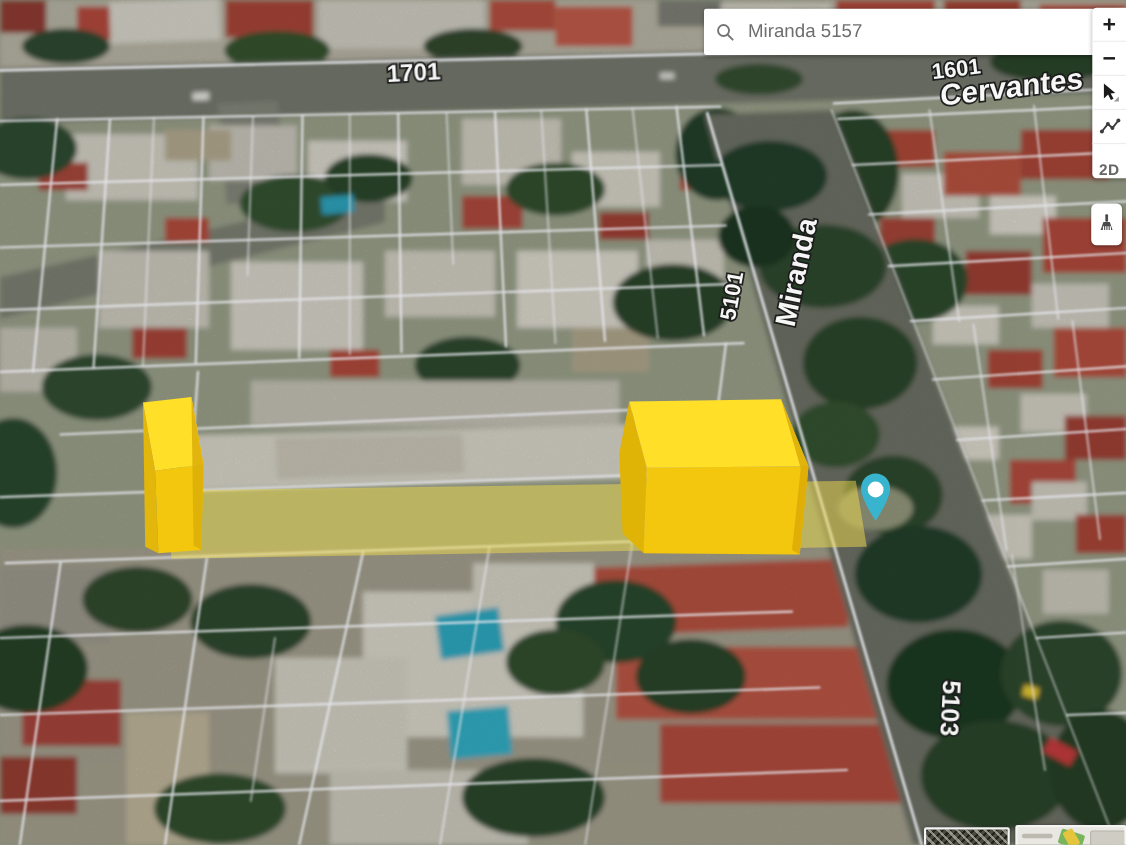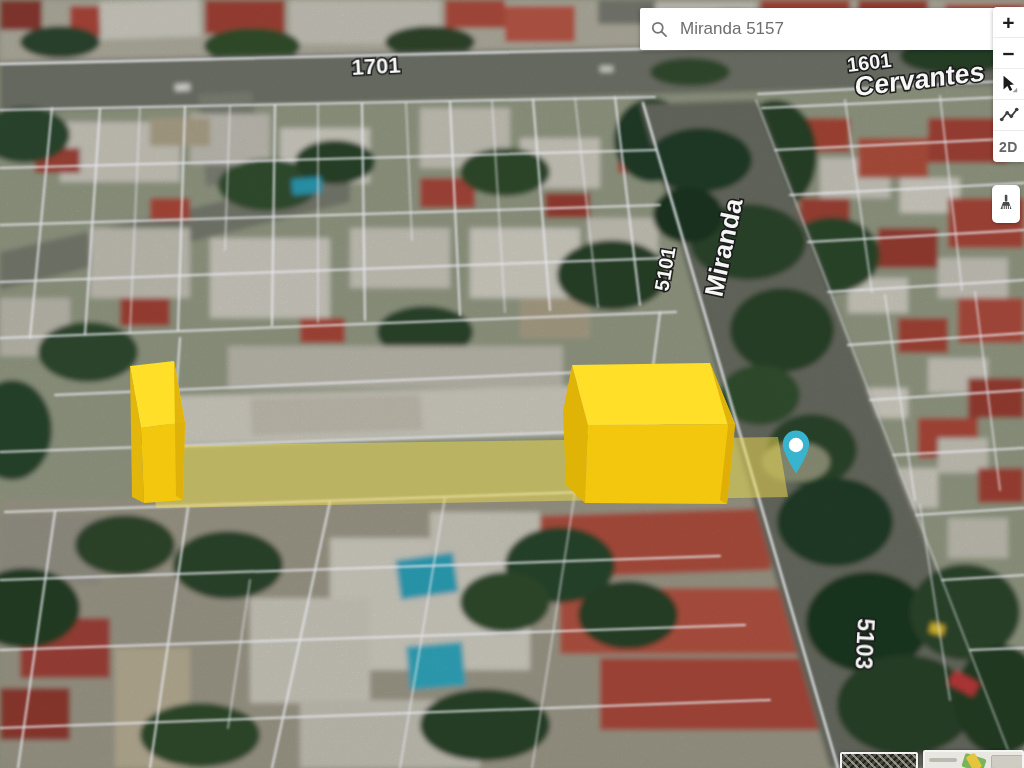--- a/index.html
+++ b/index.html
@@ -29,21 +29,21 @@
     background:#ffffff;border-radius:4px 0 0 4px;
     box-shadow:0 1px 4px rgba(0,0,0,.3);
     display:flex;flex-direction:column;
   }
   .toolbar .tbtn{
     height:31px;display:flex;align-items:center;justify-content:center;
     border:none;background:transparent;cursor:pointer;padding:0;
     border-bottom:1px solid #ededed;
     font-family:"Liberation Sans",sans-serif;
   }
-  .toolbar .tbtn:last-child{border-bottom:none;}
+  .toolbar .tbtn:last-child{border-bottom:none;align-items:flex-end;}
   .tbtn.zoomglyph{font-size:21px;font-weight:bold;color:#1d1d1d;line-height:1;}
   .tbtn .lbl2d{font-size:14px;color:#666;font-weight:bold;letter-spacing:.5px;}
   .clear-btn{
     position:absolute;right:4px;top:185px;width:28px;height:38px;
     background:#ffffff;border:none;border-radius:5px;cursor:pointer;
     box-shadow:0 1px 3px rgba(0,0,0,.3);
     display:flex;align-items:center;justify-content:center;padding:0;
   }
 
   

